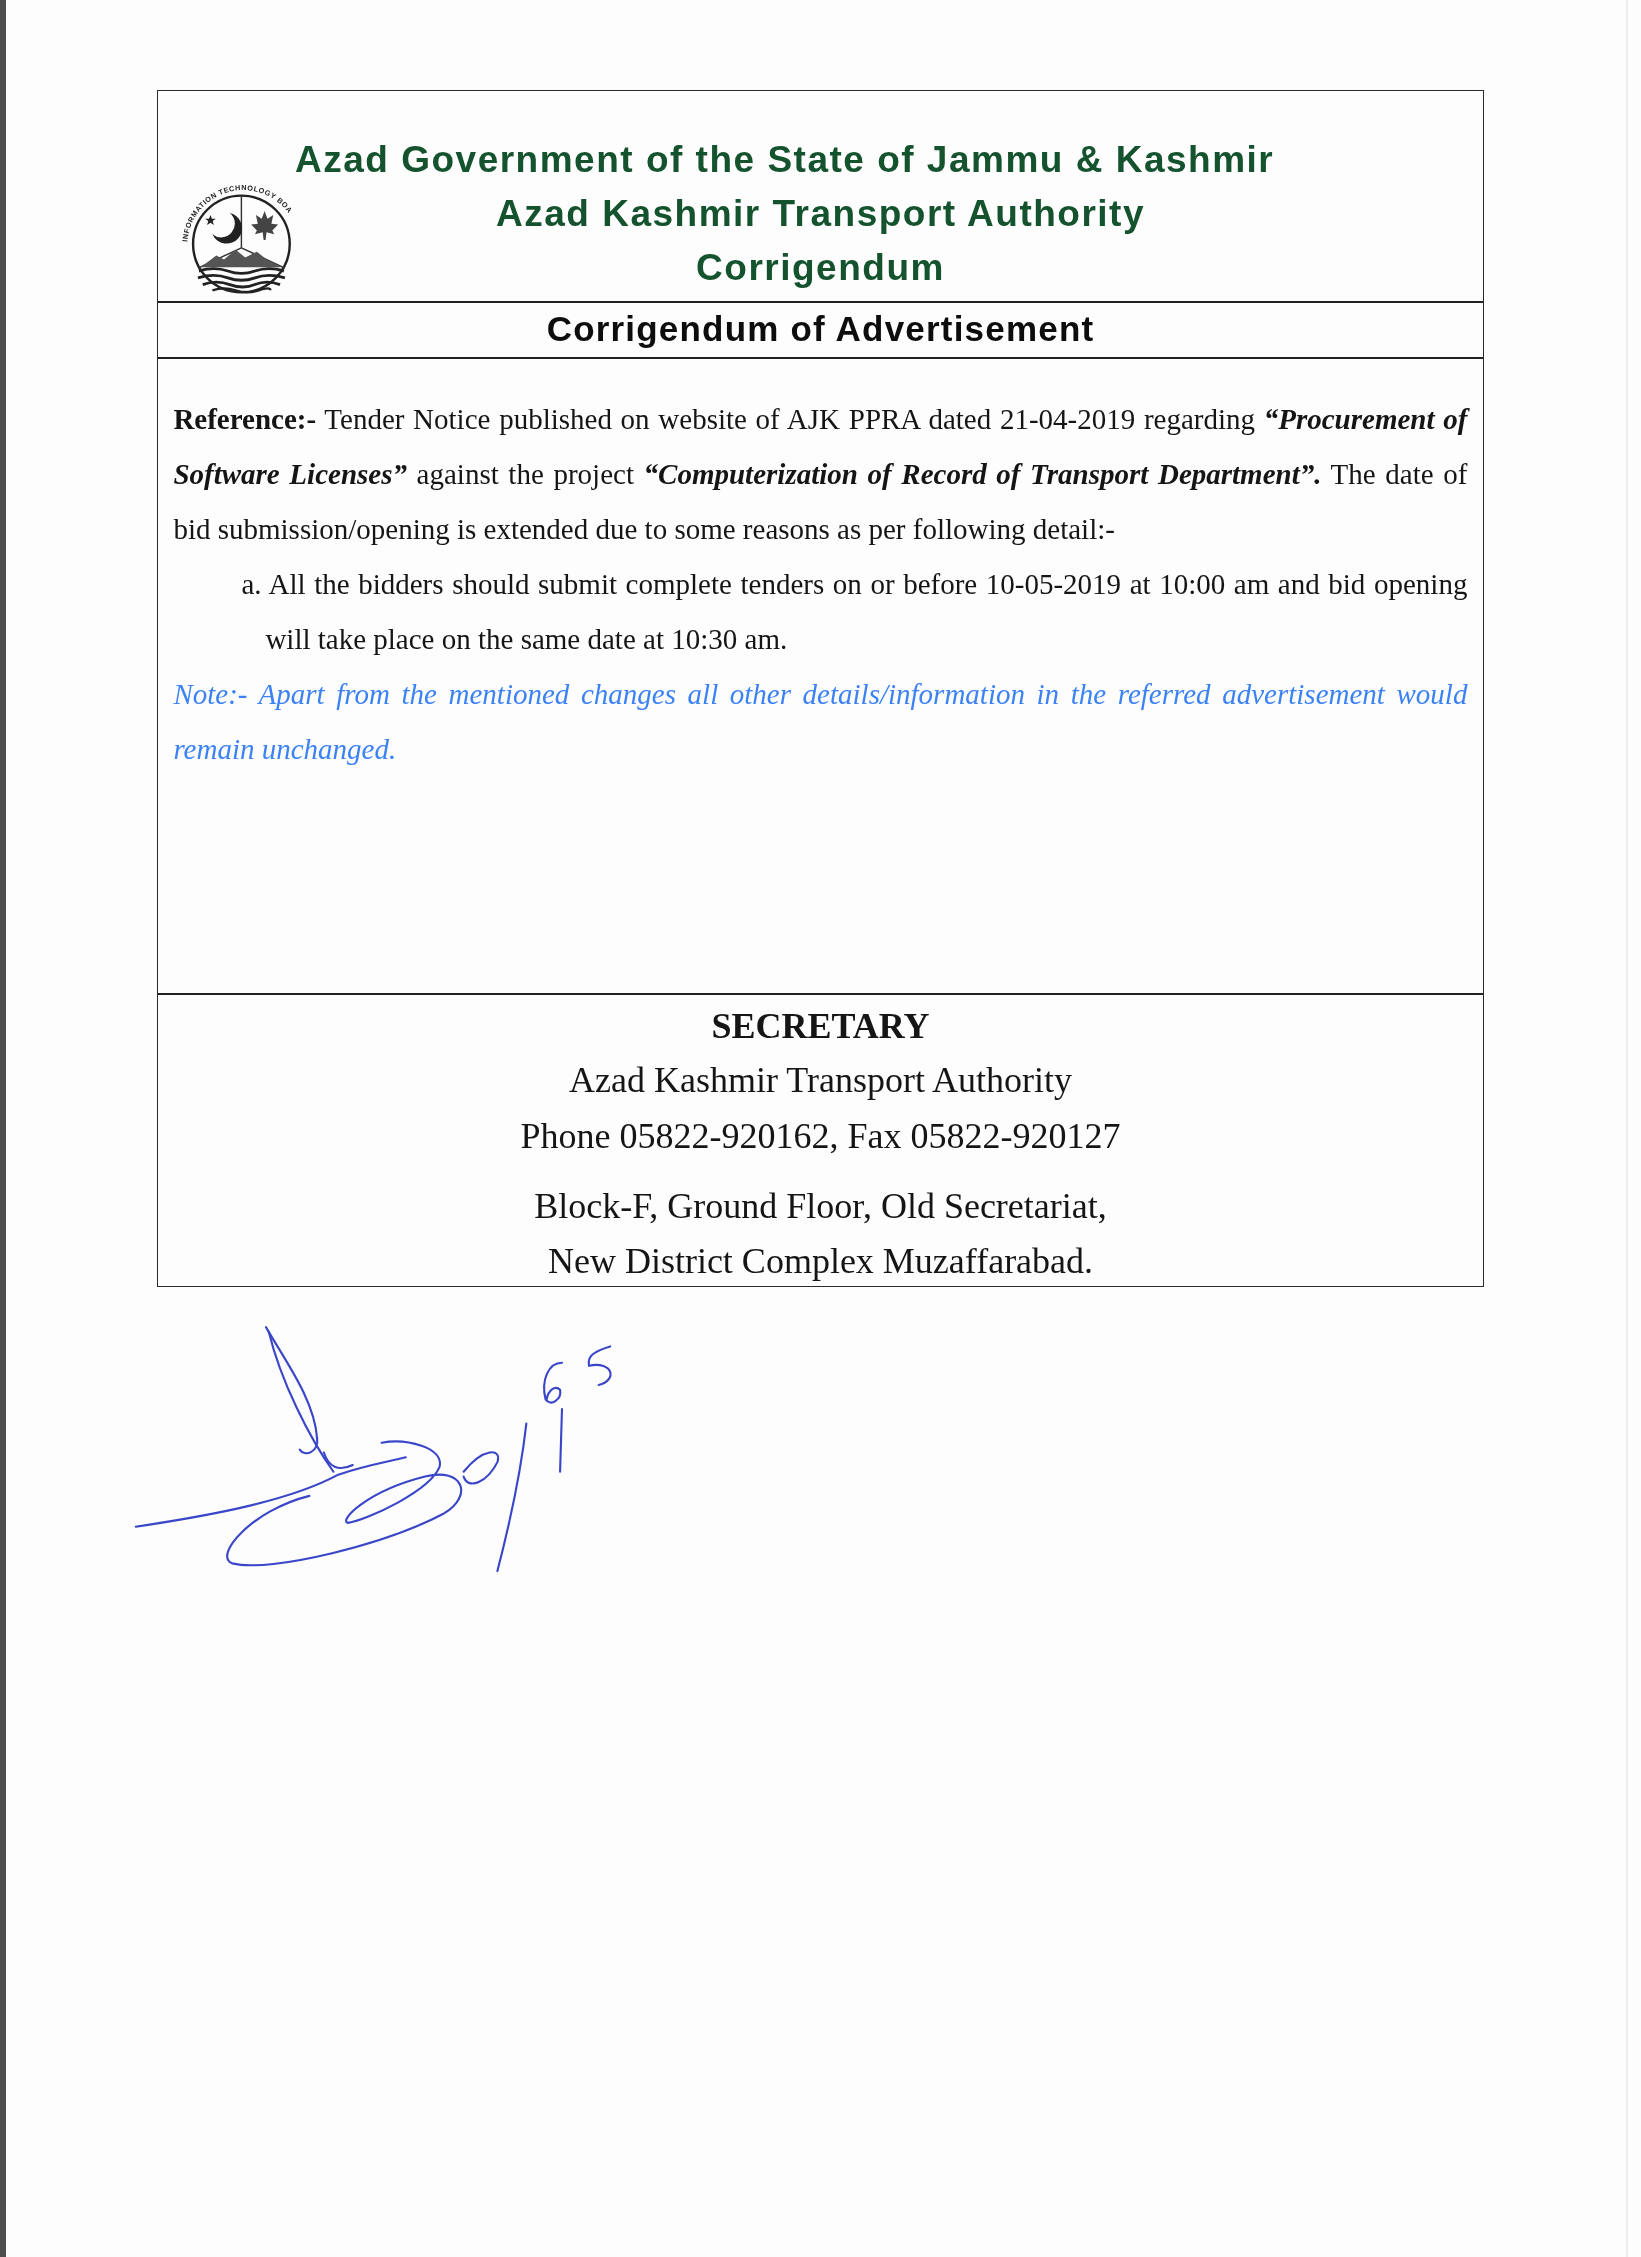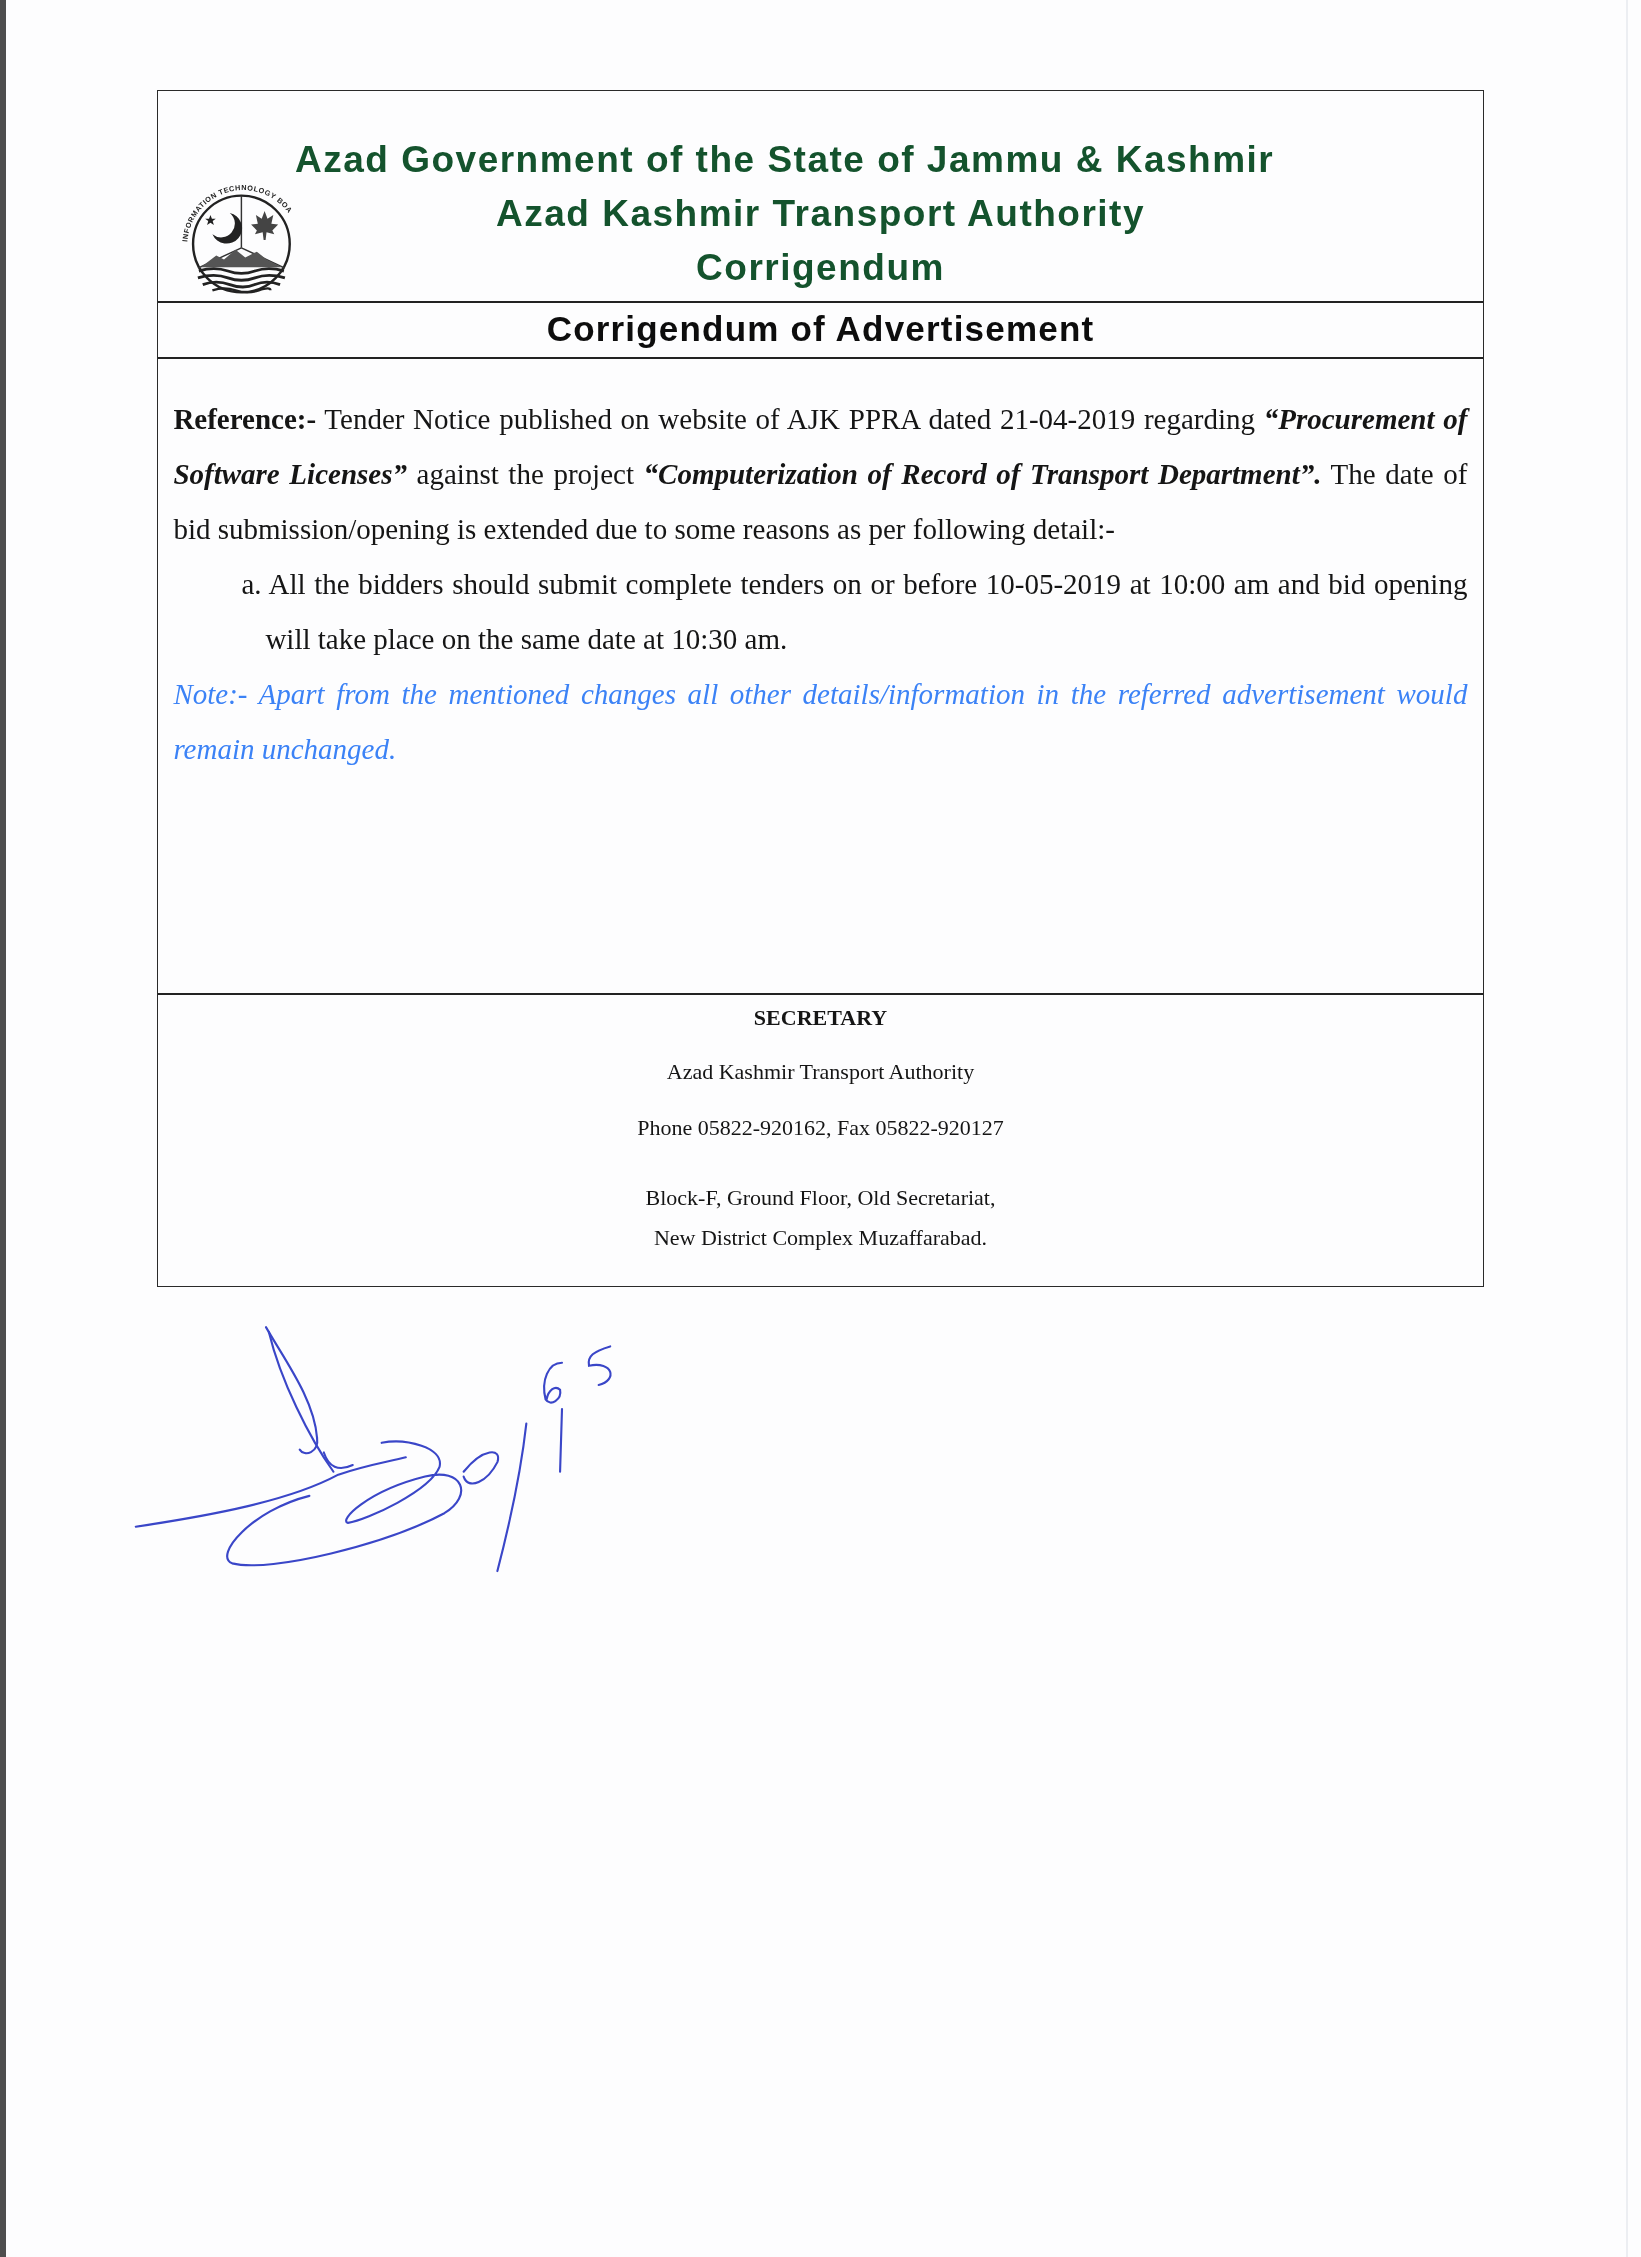--- a/index.html
+++ b/index.html
@@ -39,28 +39,28 @@
     }
     .body-text p { margin: 0; }
     .ref-label { font-weight: bold; }
     .bi { font-weight: bold; font-style: italic; }
     .list-item {
       margin: 0 0 0 72px !important; padding-left: 0; text-indent: 0;
     }
     .note { font-style: italic; color: #3b82f6; }
     .footer {
       position: absolute; left: 0; top: 902px; width: 100%; height: 290px; text-align: center;
-      font-size: 22px;
+      font-size: 36px;
     }
     .footer div { position: absolute; left: 0; width: 100%; }
     .footer .sec { font-weight: bold; top: 11.6px; }
     .footer .f1 { top: 66px; }
     .footer .f2 { top: 122px; }
     .footer .f3 { top: 192px; }
-    .footer .f4 { top: 232px; }
+    .footer .f4 { top: 247px; }
     .signature { position: absolute; left: 116px; top: 1303px; width: 541px; height: 270px; }
   </style>
 </head>
 <body>
 
 <div class="scan-edge-left"></div>
 <div class="scan-edge-right"></div>
 
 <div class="notice-box">
 

